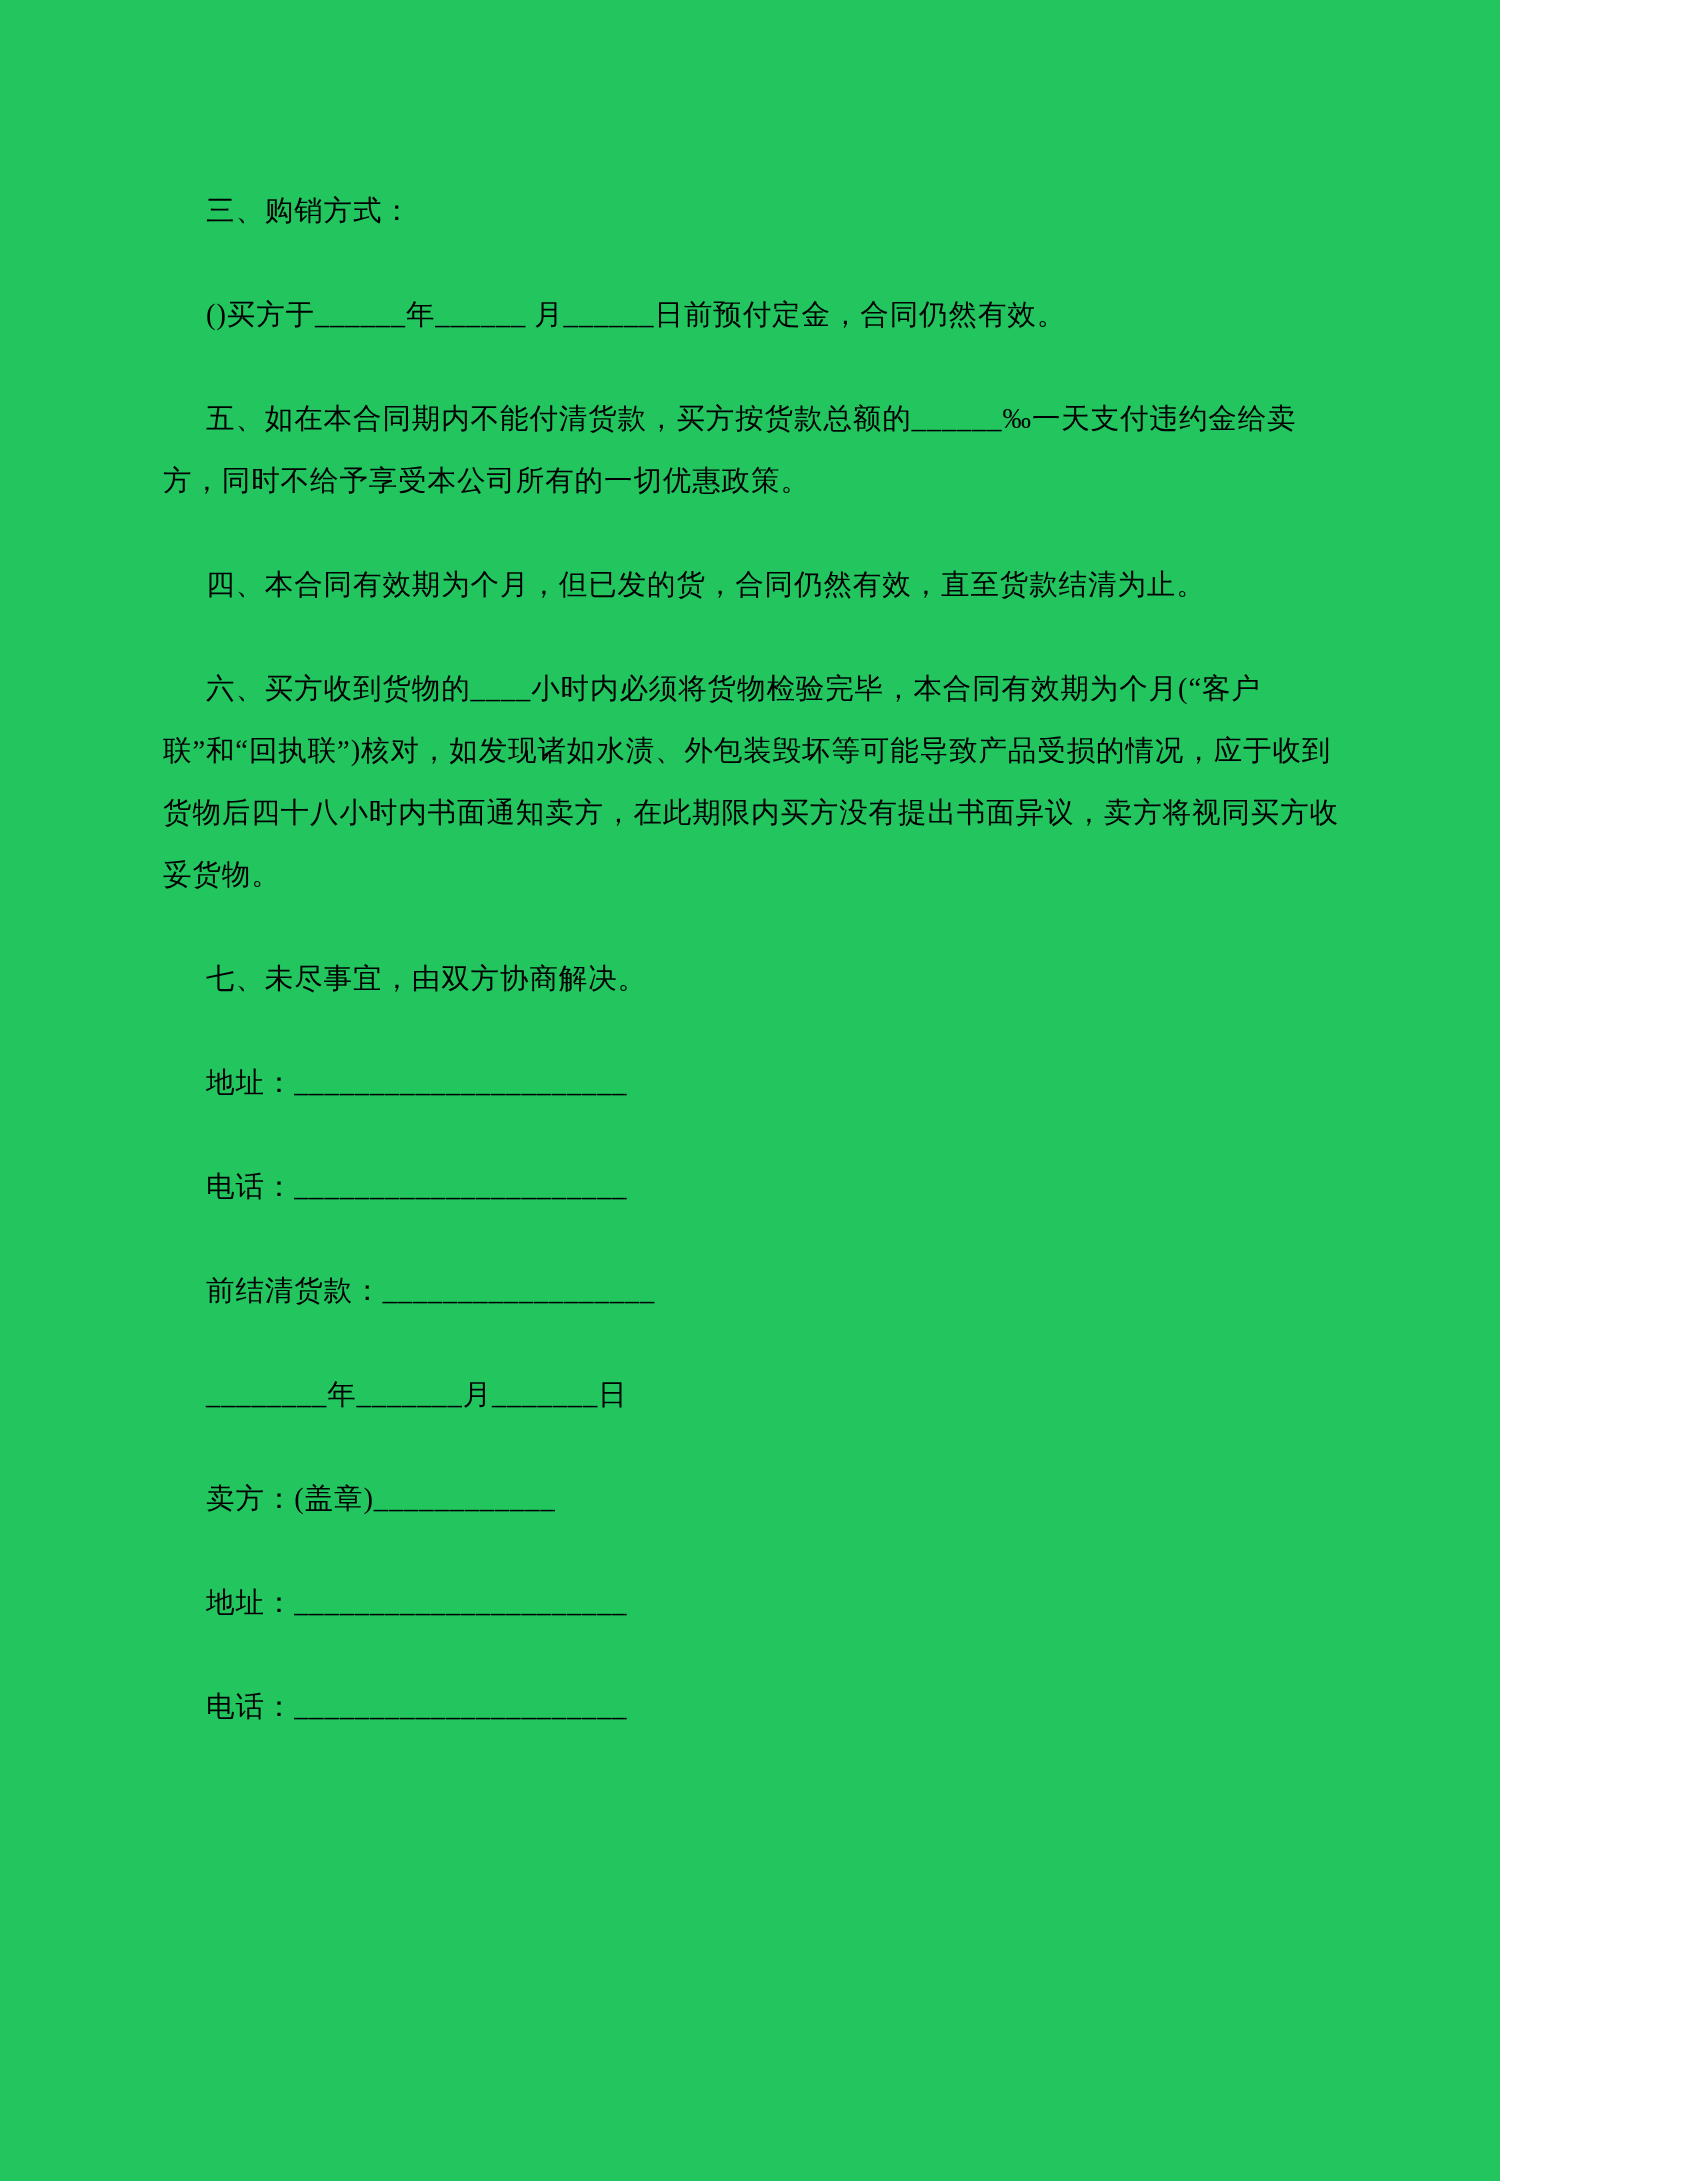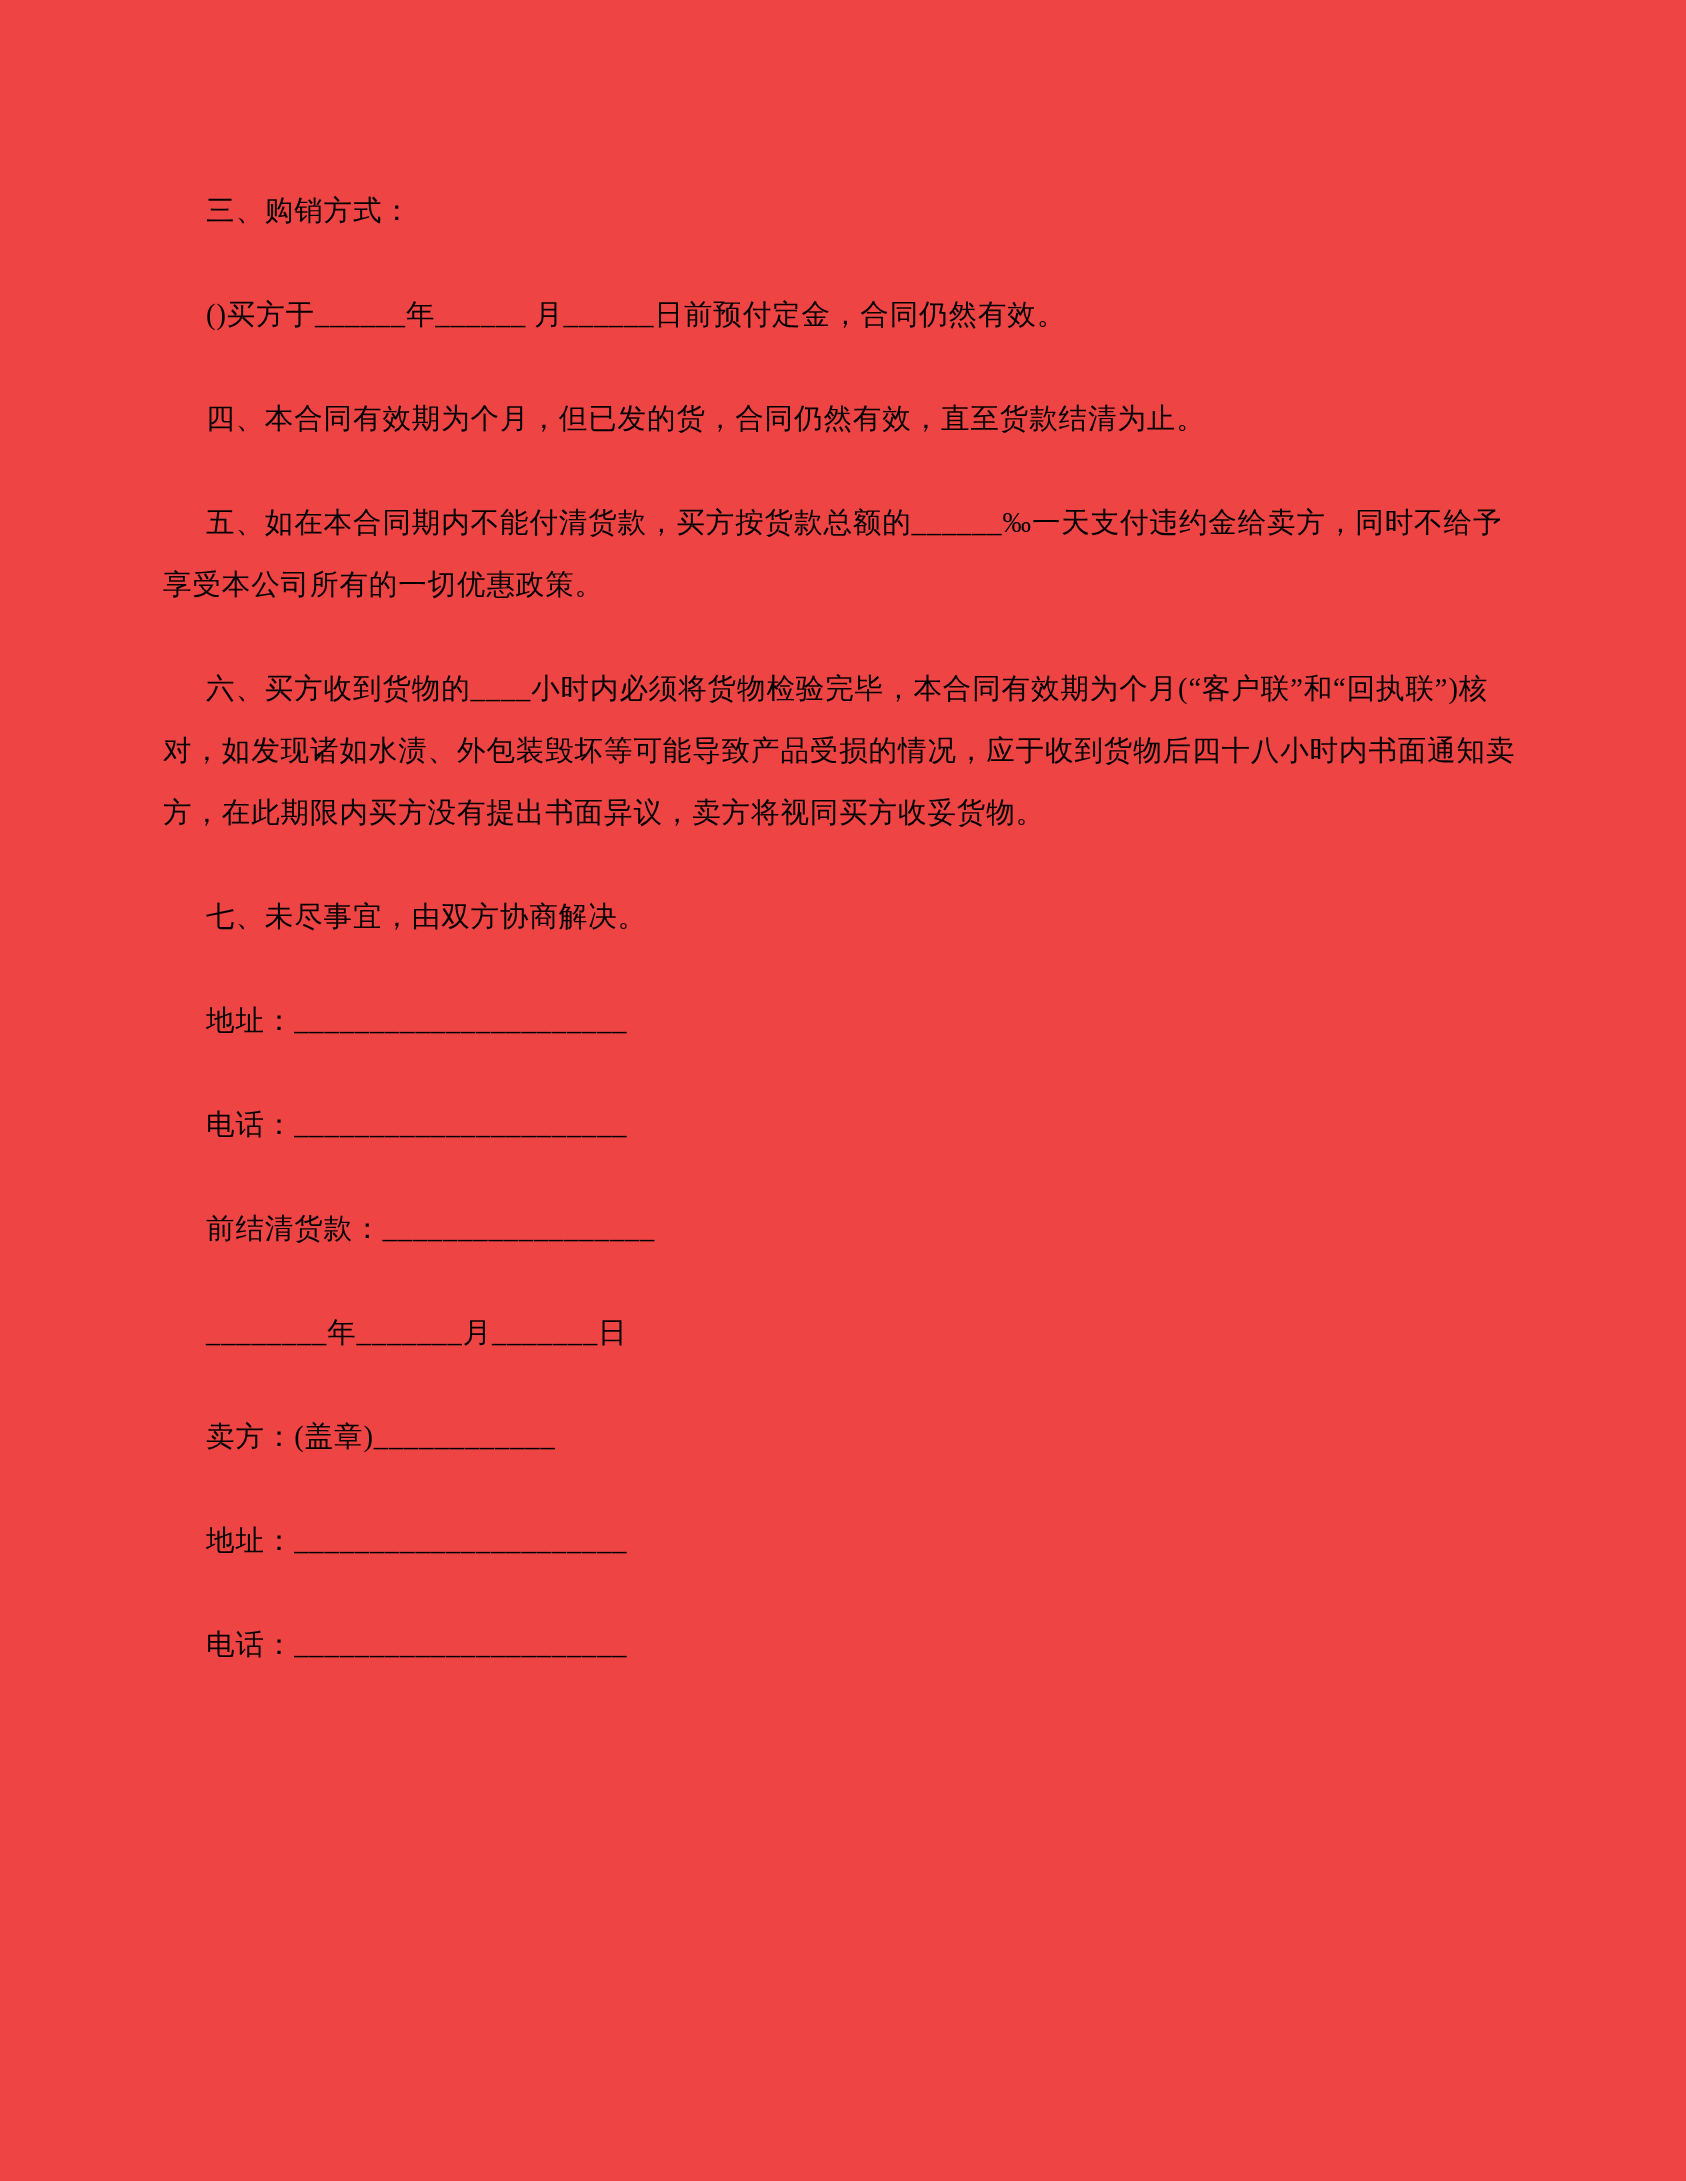--- a/index.html
+++ b/index.html
@@ -10,43 +10,43 @@
   body {
     width: 1686px;
     height: 2182px;
     position: relative;
     font-family: "Liberation Serif", "DejaVu Serif", serif;
     color: #000000;
     overflow: hidden;
   }
   .page {
     box-sizing: border-box;
-    width: 1686px;
+    width: 1500px;
     min-height: 2182px;
     padding: 180px 156px 55px 163px;
-    background: #ef4444;
+    background: #22c55e;
   }
   .doc p {
     margin: 0 0 42px 0;
     font-size: 28.5px;
     line-height: 62px;
     text-indent: 43px;
     letter-spacing: 0.9px;
     word-break: break-all;
   }
 </style>
 </head>
 <body>
 
 <div class="page">
   <div class="doc">
     <p>三、购销方式：</p>
     <p>()买方于______年______ 月______日前预付定金，合同仍然有效。</p>
+    <p>五、如在本合同期内不能付清货款，买方按货款总额的______‰一天支付违约金给卖方，同时不给予享受本公司所有的一切优惠政策。</p>
     <p>四、本合同有效期为个月，但已发的货，合同仍然有效，直至货款结清为止。</p>
-    <p>五、如在本合同期内不能付清货款，买方按货款总额的______‰一天支付违约金给卖方，同时不给予享受本公司所有的一切优惠政策。</p>
     <p>六、买方收到货物的____小时内必须将货物检验完毕，本合同有效期为个月(“客户联”和“回执联”)核对，如发现诸如水渍、外包装毁坏等可能导致产品受损的情况，应于收到货物后四十八小时内书面通知卖方，在此期限内买方没有提出书面异议，卖方将视同买方收妥货物。</p>
     <p>七、未尽事宜，由双方协商解决。</p>
     <p>地址：______________________</p>
     <p>电话：______________________</p>
     <p>前结清货款：__________________</p>
     <p>________年_______月_______日</p>
     <p>卖方：(盖章)____________</p>
     <p>地址：______________________</p>
     <p>电话：______________________</p>
   </div>

